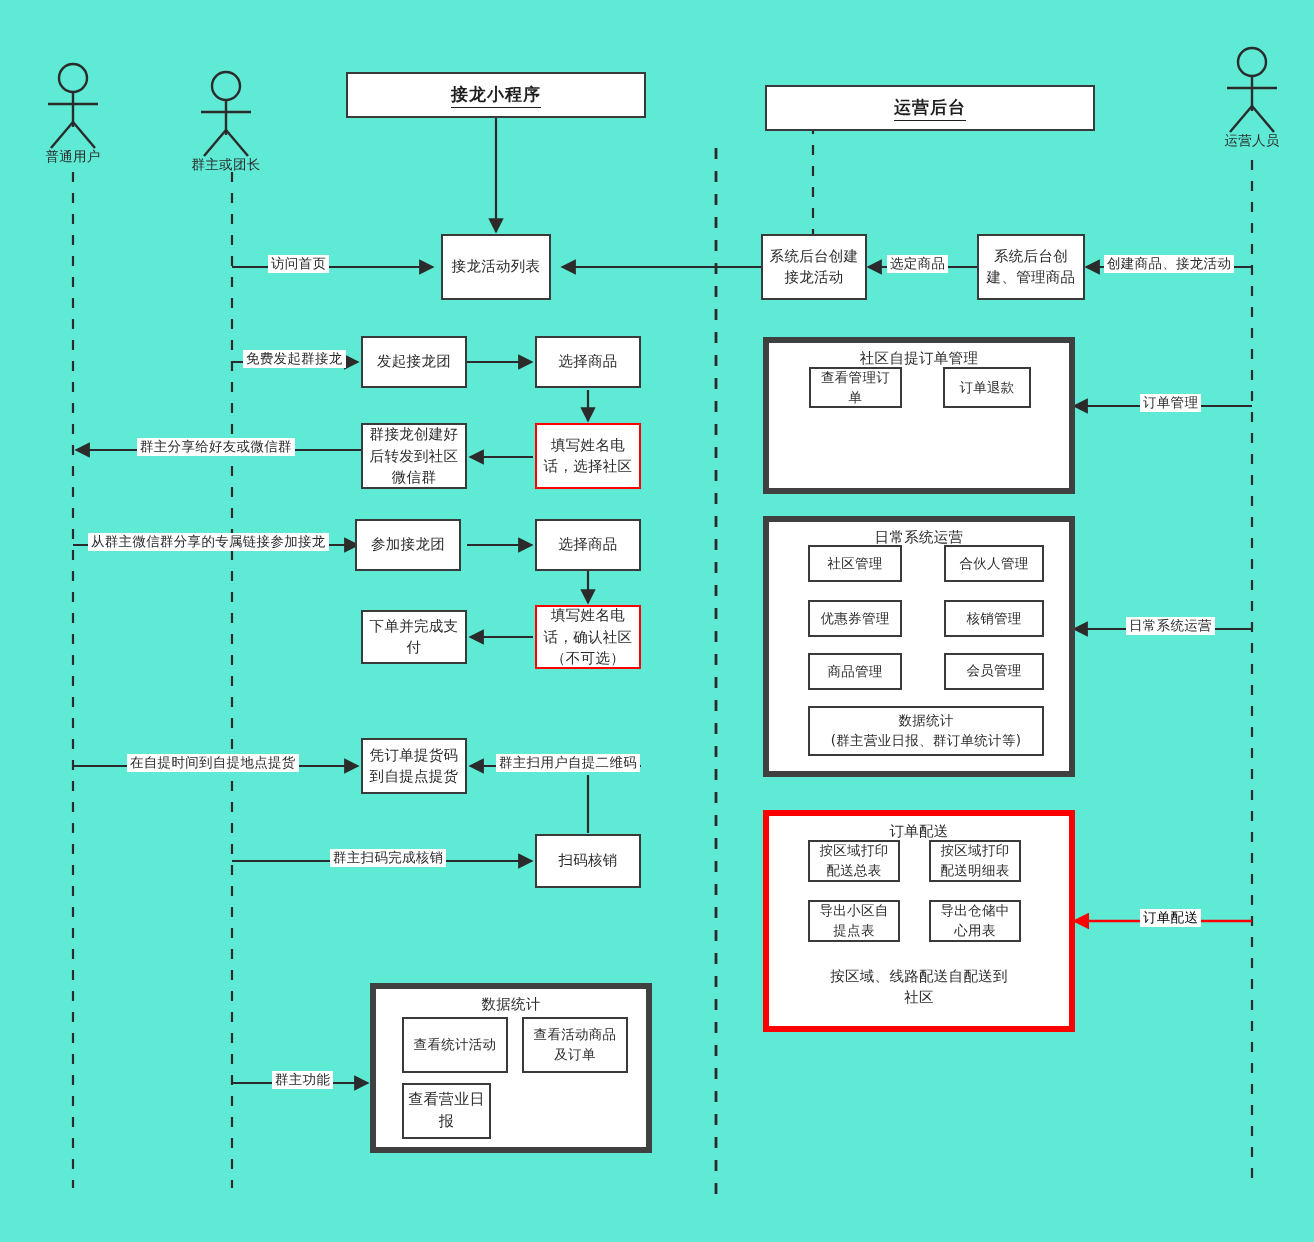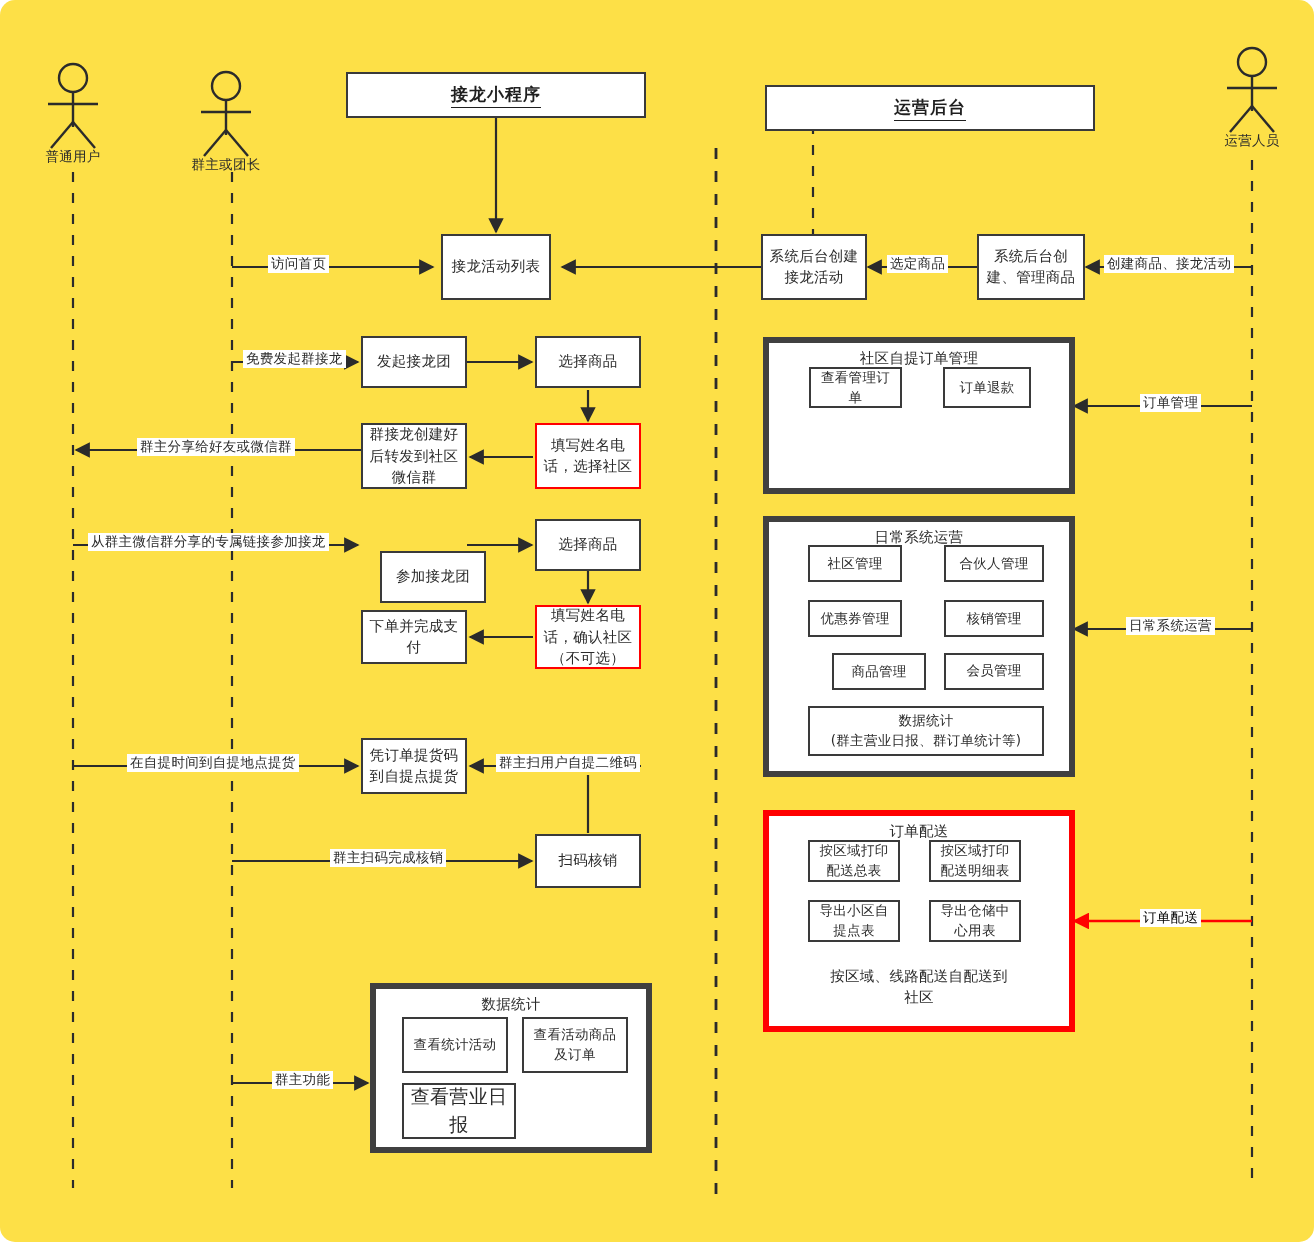--- a/index.html
+++ b/index.html
@@ -8,23 +8,22 @@
     background: #ffffff;
   }
   body {
     font-family: "DejaVu Sans", "Liberation Sans", sans-serif;
     color: #2b2b2b;
   }
   #canvas {
     position: relative;
     width: 1314px;
     height: 1242px;
-    background: #fde047;
+    background: #5eead4;
     overflow: hidden;
-    border-radius: 15px;
   }
   svg.layer {
     position: absolute;
     left: 0; top: 0;
     width: 1314px;
     height: 1242px;
     pointer-events: none;
   }
   .node {
     position: absolute;
@@ -213,21 +212,21 @@
 建、管理商品</div>
 
   <div class="node" style="left:361px; top:336px; width:106px; height:52px;">发起接龙团</div>
   <div class="node" style="left:535px; top:336px; width:106px; height:52px;">选择商品</div>
   <div class="node red" style="left:535px; top:423px; width:106px; height:66px;">填写姓名电
 话，选择社区</div>
   <div class="node" style="left:361px; top:423px; width:106px; height:66px;">群接龙创建好
 后转发到社区
 微信群</div>
 
-  <div class="node" style="left:380px; top:519px; width:106px; height:52px;margin-top:32px;">参加接龙团</div>
+  <div class="node" style="left:355px; top:519px; width:106px; height:52px;">参加接龙团</div>
   <div class="node" style="left:535px; top:519px; width:106px; height:52px;">选择商品</div>
   <div class="node red" style="left:535px; top:605px; width:106px; height:64px;">填写姓名电
 话，确认社区
 （不可选）</div>
   <div class="node" style="left:361px; top:610px; width:106px; height:54px;">下单并完成支
 付</div>
 
   <div class="node" style="left:361px; top:738px; width:106px; height:56px;">凭订单提货码
 到自提点提货</div>
   <div class="node" style="left:535px; top:834px; width:106px; height:54px;">扫码核销</div>
@@ -255,21 +254,21 @@
 单</div>
   <div class="node" style="left:943px; top:367px; width:88px; height:41px; font-size:13.5px;">订单退款</div>
 
   <div class="group" style="left:763px; top:516px; width:312px; height:261px;">
     <div class="group-title" style="top:6px;">日常系统运营</div>
   </div>
   <div class="node" style="left:808px; top:545px; width:94px; height:37px; font-size:13.5px;">社区管理</div>
   <div class="node" style="left:944px; top:545px; width:100px; height:37px; font-size:13.5px;">合伙人管理</div>
   <div class="node" style="left:808px; top:600px; width:94px; height:37px; font-size:13.5px;">优惠券管理</div>
   <div class="node" style="left:944px; top:600px; width:100px; height:37px; font-size:13.5px;">核销管理</div>
-  <div class="node" style="left:808px; top:653px; width:94px; height:37px; font-size:13.5px;margin-left:24px;">商品管理</div>
+  <div class="node" style="left:808px; top:653px; width:94px; height:37px; font-size:13.5px;">商品管理</div>
   <div class="node" style="left:944px; top:653px; width:100px; height:37px; font-size:13.5px;font-family:Liberation Mono, monospace;">会员管理</div>
   <div class="node" style="left:808px; top:706px; width:236px; height:50px; font-size:13.5px;">数据统计
 (群主营业日报、群订单统计等)</div>
 
   <div class="group red" style="left:763px; top:810px; width:312px; height:222px;">
     <div class="group-title" style="top:6px;">订单配送</div>
   </div>
   <div class="node" style="left:808px; top:840px; width:92px; height:42px; font-size:13.5px;">按区域打印
 配送总表</div>
   <div class="node" style="left:929px; top:840px; width:92px; height:42px; font-size:13.5px;">按区域打印
@@ -280,15 +279,15 @@
 心用表</div>
   <div class="free-text" style="left:783px; top:966px; width:272px;">按区域、线路配送自配送到
 社区</div>
 
   <div class="group" style="left:370px; top:983px; width:282px; height:170px;">
     <div class="group-title" style="top:6px;">数据统计</div>
   </div>
   <div class="node" style="left:402px; top:1017px; width:106px; height:56px; font-size:13.5px;">查看统计活动</div>
   <div class="node" style="left:522px; top:1017px; width:106px; height:56px; font-size:13.5px;">查看活动商品
 及订单</div>
-  <div class="node" style="left:402px; top:1083px; width:114px; height:56px; font-size:19px;">查看营业日报</div>
+  <div class="node" style="left:402px; top:1083px; width:89px; height:56px; font-size:15px;">查看营业日报</div>
 
 </div>
 
 </body></html>

